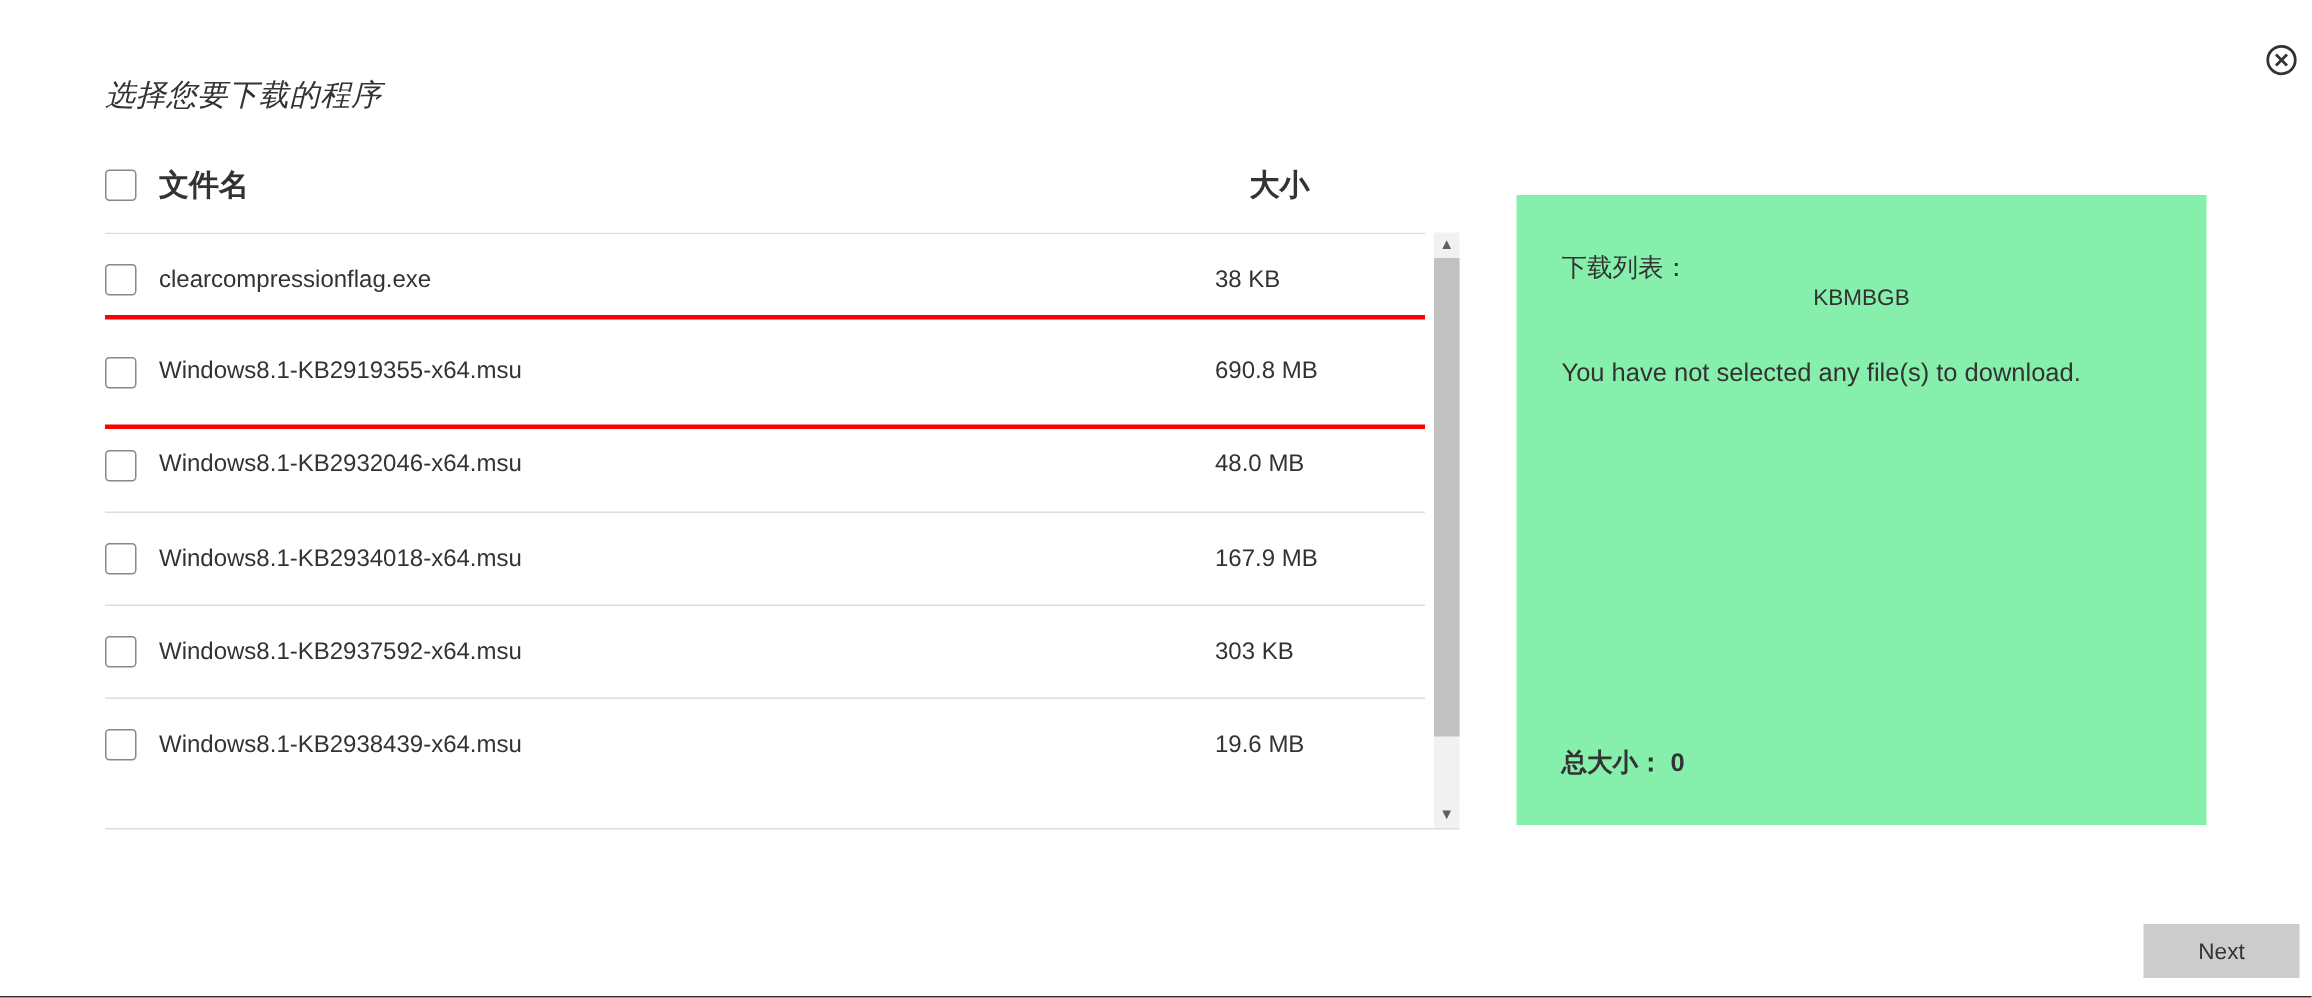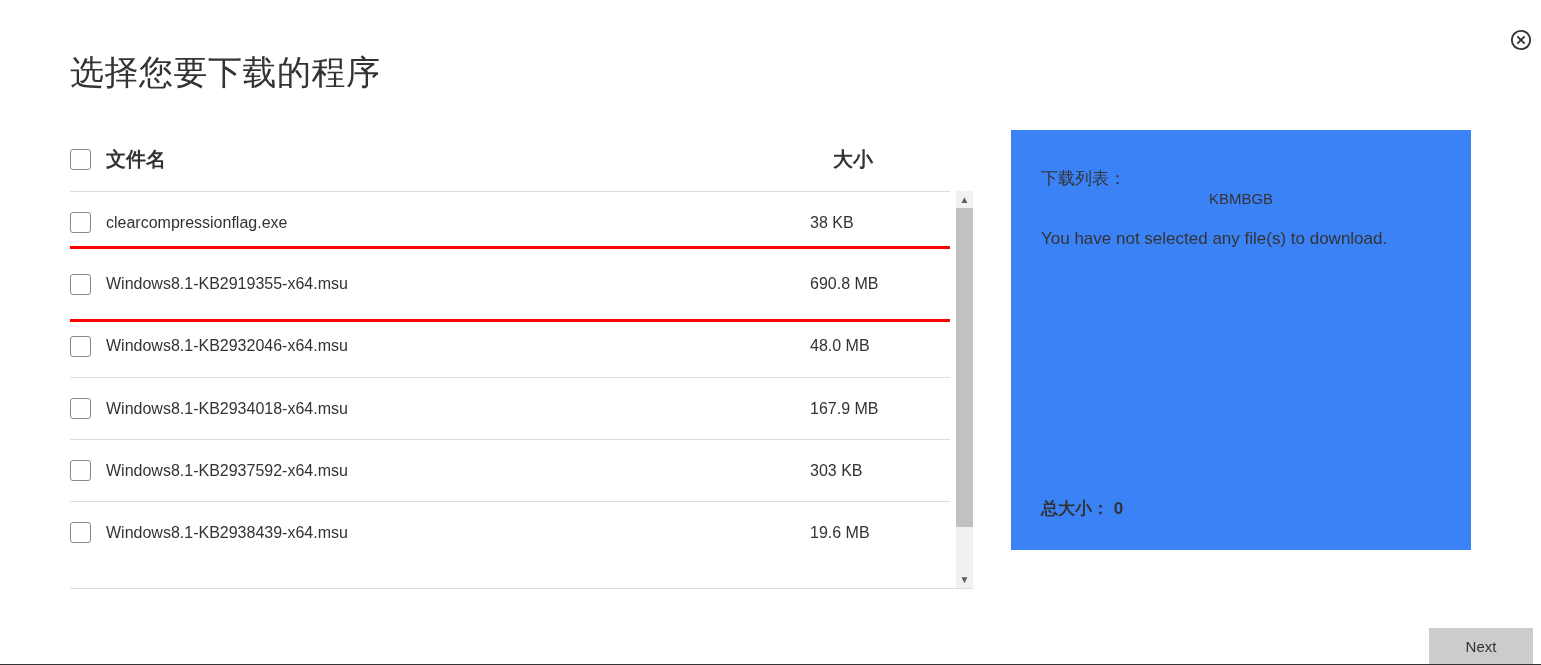--- a/index.html
+++ b/index.html
@@ -21,25 +21,26 @@
       display: flex;
       height: 590px;
       gap: 38px;
     }
     .left-panel {
       flex: 1;
       display: flex;
       flex-direction: column;
     }
     .page-title {
-      font-size: 34px;
+      font-size: 20px;
       font-weight: 400;
       color: #333333;
-      margin-bottom: 50px;
+      margin-bottom: 33px;
       letter-spacing: 0.5px;
+      font-style: italic;
     }
     .table-header {
       display: flex;
       align-items: center;
       padding: 0 0 18px 0;
       font-size: 20px;
       font-weight: 600;
       color: #333333;
     }
     .checkbox {
@@ -124,21 +125,21 @@
     .scroll-thumb {
       position: absolute;
       top: 0;
       left: 0;
       right: 0;
       height: 88%;
       background: #c1c1c1;
     }
     .right-panel {
       width: 460px;
-      background-color: #3b82f6;
+      background-color: #86efac;
       padding: 38px 30px 30px 30px;
       margin-top: 80px;
       display: flex;
       flex-direction: column;
       height: 420px;
     }
     .download-list-label {
       font-size: 17px;
       color: #333333;
       line-height: 1.3;
@@ -146,20 +147,21 @@
     .download-units {
       font-size: 15px;
       color: #333333;
       margin-bottom: 22px;
       text-align: center;
     }
     .no-selection-msg {
       font-size: 17px;
       color: #333333;
       flex: 1;
+      margin-top: 10px;
     }
     .total-size {
       font-size: 17px;
       font-weight: 600;
       color: #333333;
     }
     .close-btn {
       position: absolute;
       top: 28px;
       right: 8px;
@@ -169,21 +171,21 @@
       display: flex;
       align-items: center;
       justify-content: center;
     }
     .close-btn svg {
       width: 22px;
       height: 22px;
     }
     .footer {
       position: absolute;
-      bottom: 0;
+      bottom: 12px;
       right: 8px;
     }
     .next-btn {
       width: 104px;
       height: 36px;
       background-color: #cccccc;
       border: none;
       font-size: 15px;
       color: #333333;
       cursor: pointer;

